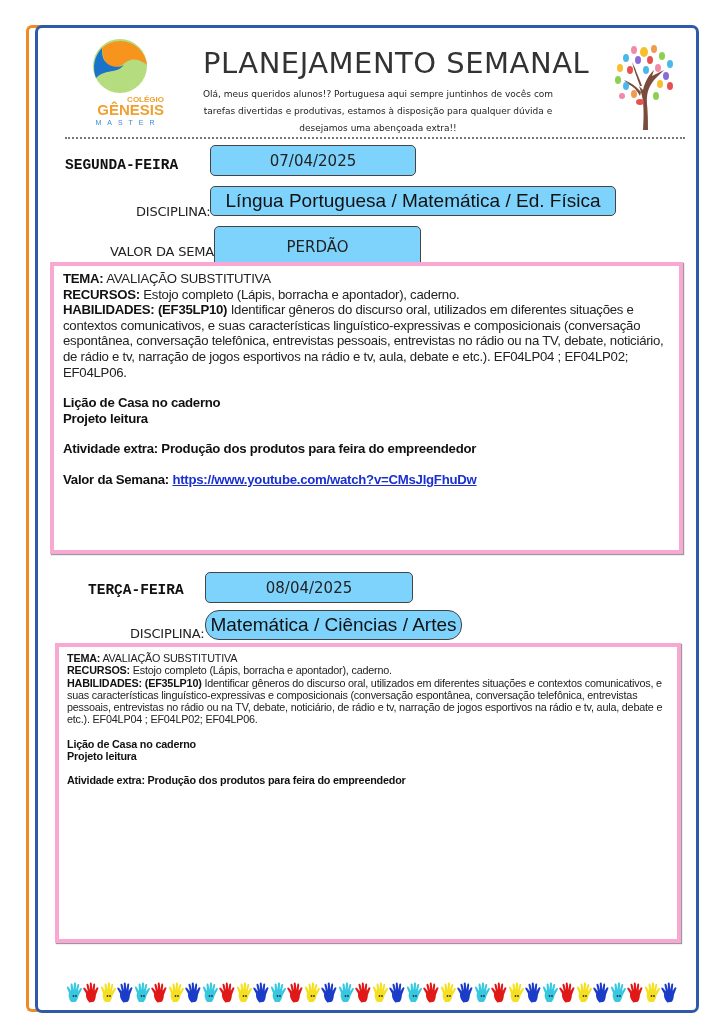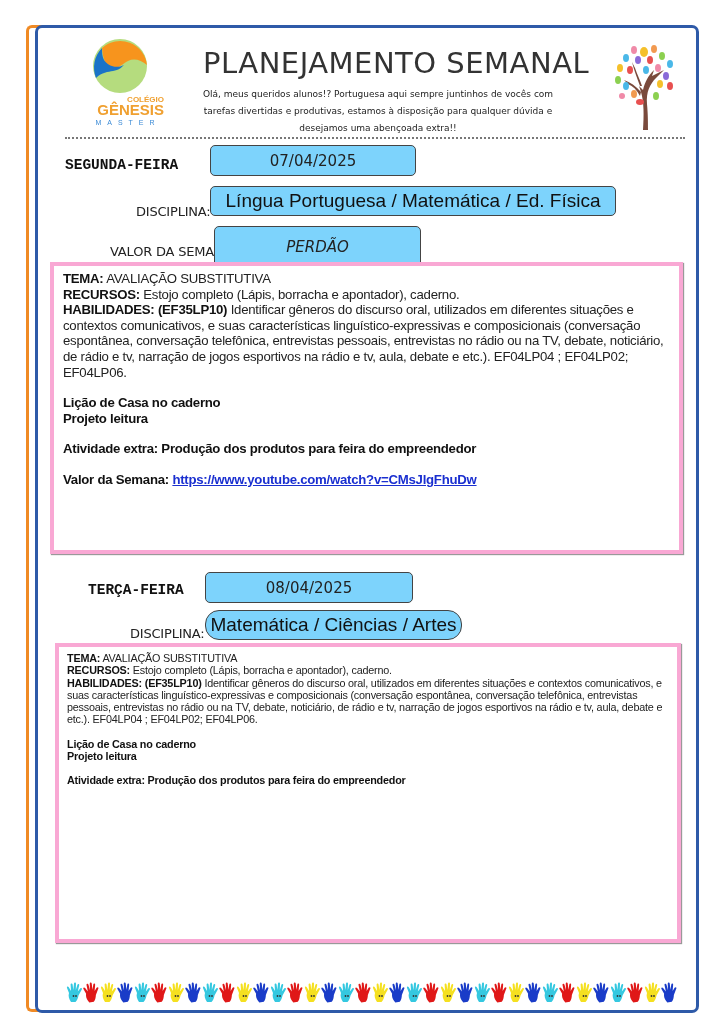--- a/index.html
+++ b/index.html
@@ -87,21 +87,21 @@
 <div class="abs field-box" style="left:210px;top:145px;width:206px;height:31px;">
   <span class="date-text">07/04/2025</span>
 </div>
 
 <div class="abs small-label" style="left:136px;top:204px;">DISCIPLINA:</div>
 <div class="abs field-box" style="left:210px;top:186px;width:406px;height:30px;">
   <span class="disc-text">Língua Portuguesa / Matemática / Ed. Física</span>
 </div>
 
 <div class="abs small-label" style="left:110px;top:244px;">VALOR DA SEMANA</div>
-<div class="abs field-box" style="left:214px;top:226px;width:207px;height:41px;font-style:italic;">
+<div class="abs field-box" style="left:214px;top:226px;width:207px;height:41px;">
   <span class="date-text">PERDÃO</span>
 </div>
 
 <div class="abs content-box c1" style="left:50px;top:262px;width:633px;height:292px;">
   <div><span class="b">TEMA:</span><span> AVALIAÇÃO SUBSTITUTIVA</span></div>
   <div><span class="b">RECURSOS:</span><span> Estojo completo (Lápis, borracha e apontador), caderno.</span></div>
   <div><span class="b">HABILIDADES: (EF35LP10)</span><span> Identificar gêneros do discurso oral, utilizados em diferentes situações e contextos comunicativos, e suas características linguístico-expressivas e composicionais (conversação espontânea, conversação telefônica, entrevistas pessoais, entrevistas no rádio ou na TV, debate, noticiário, de rádio e tv, narração de jogos esportivos na rádio e tv, aula, debate e etc.). EF04LP04 ; EF04LP02; EF04LP06.</span></div>
   <div class="gap"></div>
   <div class="b">Lição de Casa no caderno</div>
   <div class="b">Projeto leitura</div>

